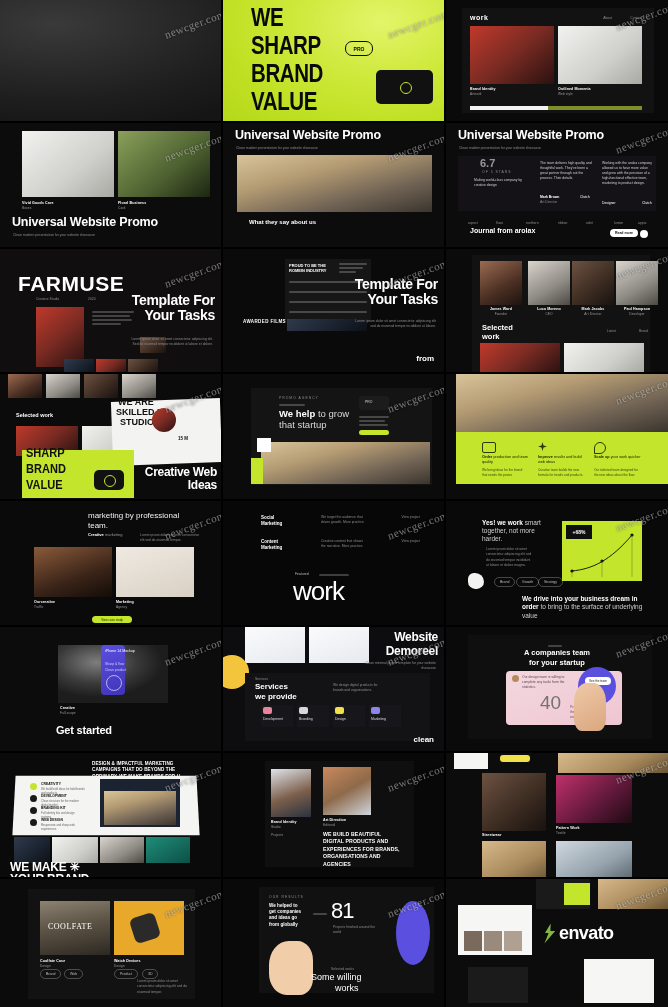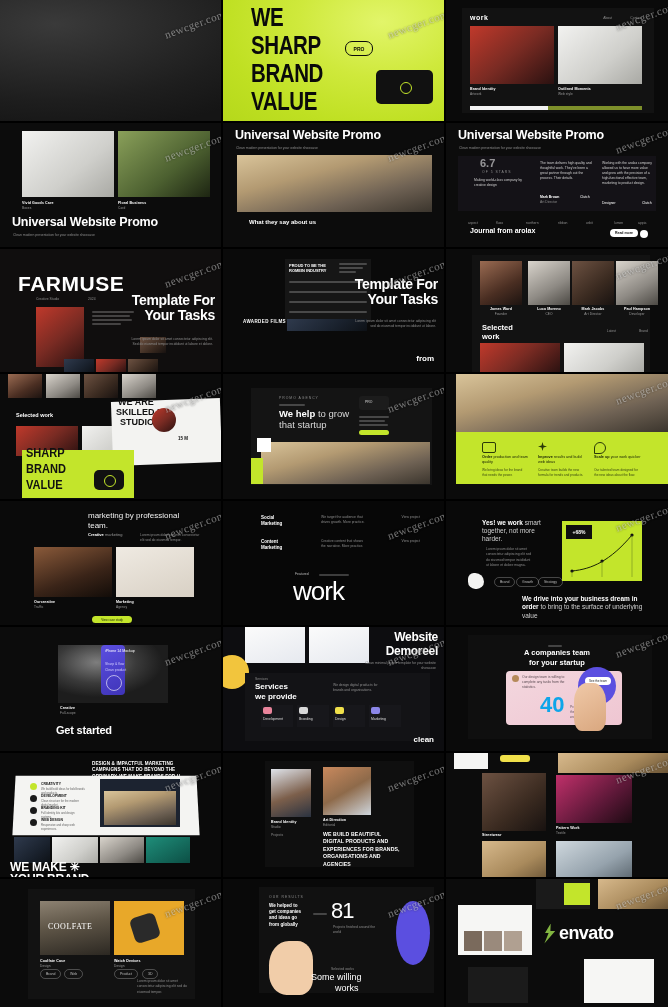--- a/index.html
+++ b/index.html
@@ -236,20 +236,21 @@
       <div class="tx blk" style="left:118px;top:24px;color:#111;font-size:9px;font-weight:700">WE ARE</div>
       <div class="tx blk" style="left:116px;top:34px;color:#111;font-size:9px;font-weight:700">SKILLED IN</div>
       <div class="tx blk" style="left:120px;top:44px;color:#111;font-size:9px;font-weight:700">STUDIO</div>
       <div class="img ph-c" style="left:152px;top:34px;width:24px;height:24px;border-radius:50%"></div>
       <div class="tiny" style="left:178px;top:62px;color:#111;font-weight:700;font-size:4.5px">15 M</div>
       <div class="lime" style="position:absolute;left:22px;top:76px;width:112px;height:48px"></div>
       <div class="tx blk" style="left:26px;top:72px;color:#111;font-size:13px;font-weight:700;transform:scaleX(.85);transform-origin:left">SHARP</div>
       <div class="tx blk" style="left:26px;top:88px;color:#111;font-size:13px;font-weight:700;transform:scaleX(.85);transform-origin:left">BRAND</div>
       <div class="tx blk" style="left:26px;top:104px;color:#111;font-size:13px;font-weight:700;transform:scaleX(.85);transform-origin:left">VALUE</div>
       <div class="c2card" style="left:94px;top:96px;width:30px;height:20px"></div>
+      <div class="tx bold" style="right:4px;top:92px;width:104px;text-align:right;font-size:12px;line-height:1.1;letter-spacing:-.3px">Creative Web Ideas</div>
     </div>
     <div class="wm a">newcger.com</div>
   </div>
 
   <div class="cell">
     <div class="inner" style="background:#0b0b0b">
       <div class="frame" style="left:28px;top:14px;right:12px;bottom:14px;background:#141414"></div>
       <div class="tiny" style="left:56px;top:22px;letter-spacing:1px">PROMO AGENCY</div>
       <div class="ln" style="position:absolute;left:56px;top:30px;width:26px"></div>
       <div class="tx" style="left:56px;top:34px;width:80px;font-size:9.5px;line-height:1.18">
@@ -403,21 +404,21 @@
       <div class="ln" style="position:absolute;left:102px;top:18px;width:14px"></div>
       <div class="tx bold" style="left:0;right:0;top:22px;text-align:center;font-size:7.5px">A companies team</div>
       <div class="tx bold" style="left:0;right:0;top:32px;text-align:center;font-size:7.5px">for your startup</div>
       <div class="img ph-pink" style="left:60px;top:44px;width:116px;height:54px;border-radius:4px"></div>
       <div style="position:absolute;left:132px;top:40px;width:38px;height:38px;border-radius:50%;background:#5b4fe0"></div>
       <div style="position:absolute;left:139px;top:50px;width:26px;height:8px;border-radius:5px;background:#fff;color:#222;font-size:3px;display:flex;align-items:center;justify-content:center">
           <span>See the team</span>
         </div>
       <div style="position:absolute;left:66px;top:48px;width:7px;height:7px;border-radius:50%;background:#b58a5a"></div>
       <div class="tiny" style="left:76px;top:48px;width:44px;color:#5a4a52;line-height:1.5">Our design team is willing to complete any tasks from the statistics.</div>
-      <div class="tx" style="left:94px;top:66px;font-size:22px;color:#0ea5e9;font-weight:700">40</div>
+      <div class="tx" style="left:94px;top:66px;font-size:19px;color:#737373;font-weight:400">40</div>
       <div class="tiny" style="left:124px;top:78px;width:36px;color:#6b5a62;line-height:1.5">Projects completed for the startups around the world</div>
       <div class="img ph-skin" style="left:128px;top:56px;width:32px;height:48px;border-radius:40% 40% 25% 25%"></div>
     </div>
     <div class="wm b">newcger.com</div>
   </div>
 
   <div class="cell">
     <div class="inner" style="background:#0a0a0a">
       <div class="tx" style="left:92px;top:8px;width:104px;font-size:4.6px;line-height:1.4;font-weight:700;letter-spacing:.1px">DESIGN &amp; IMPACTFUL MARKETING CAMPAIGNS THAT DO BEYOND THE ORDINARY. WE MAKE BRANDS FOR U.</div>
       <div class="img ph-w" style="left:14px;top:22px;width:184px;height:60px;background:#f4f4f2;transform:perspective(180px) rotateX(6deg)"></div>

